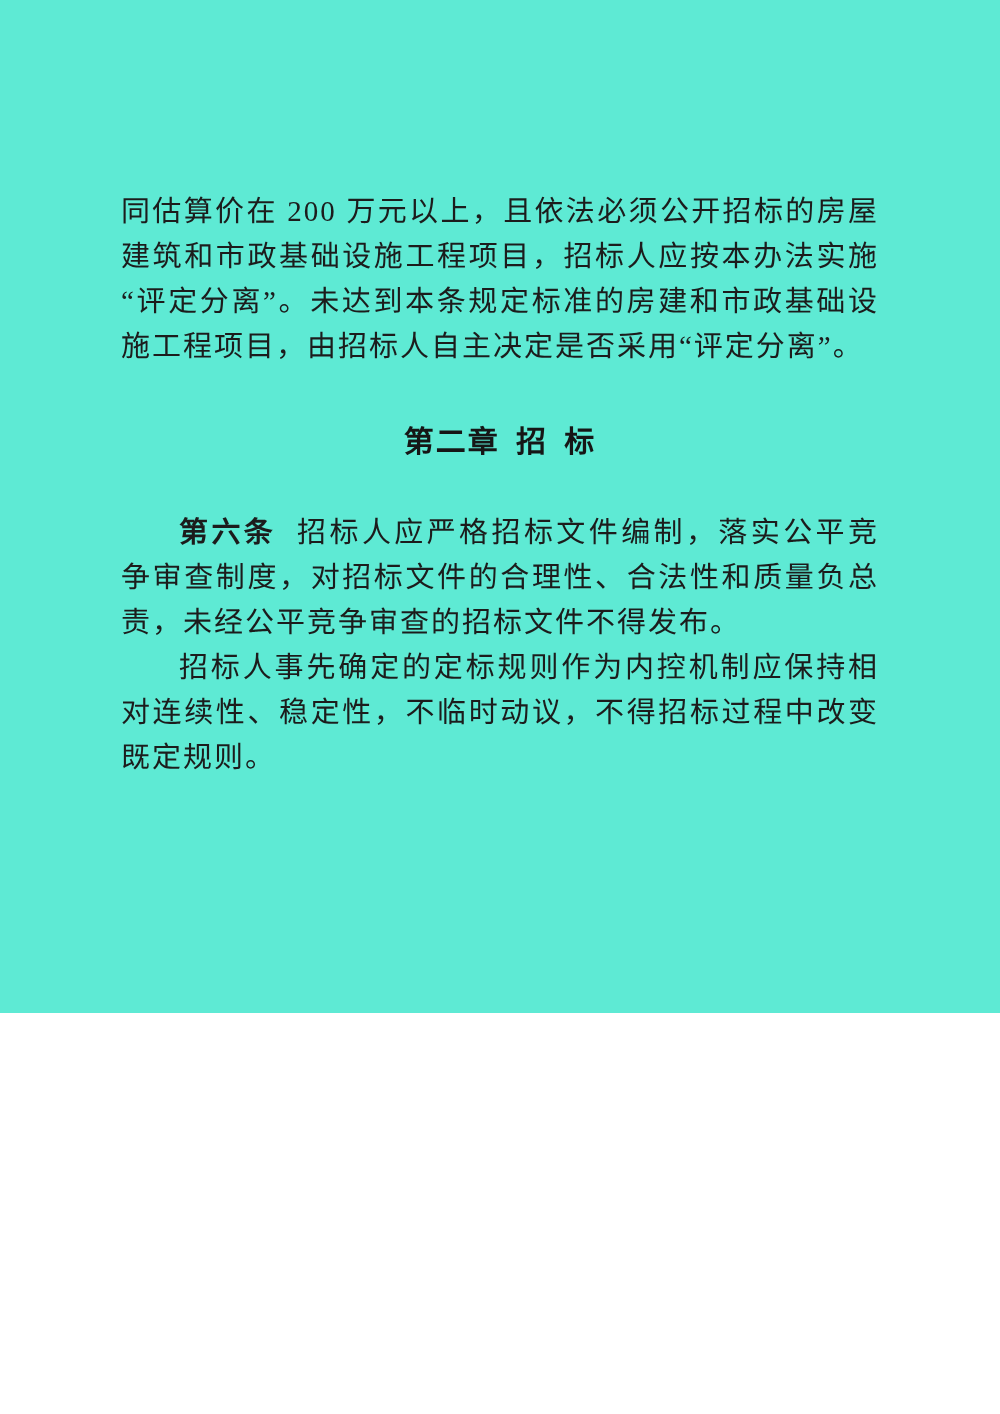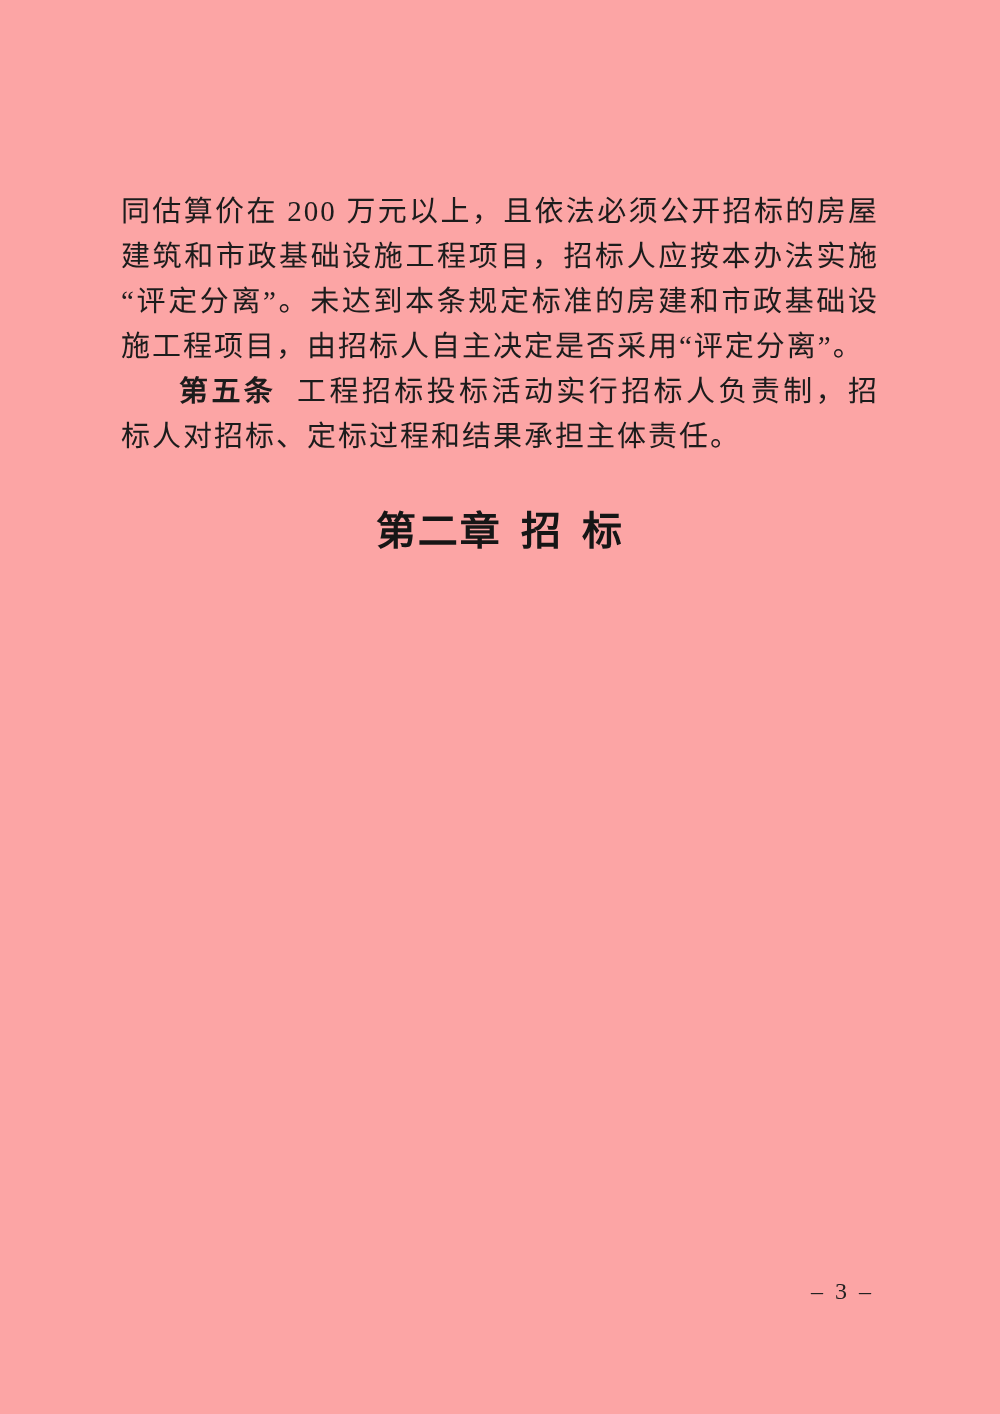--- a/index.html
+++ b/index.html
@@ -3,22 +3,22 @@
 <meta charset="utf-8">
 <style>
   html, body {
     margin: 0;
     padding: 0;
     background: #ffffff;
   }
   .page {
     position: relative;
     width: 1000px;
-    height: 1414px;
-    background: #fca5a5;
+    height: 1013px;
+    background: #5eead4;
     box-sizing: border-box;
     padding: 189px 121px 0 121px;
     overflow: hidden;
     font-family: "Liberation Serif", "DejaVu Serif", serif;
     color: #1c1c1c;
   }
   .body-text {
     width: 758px;
   }
   p.para {
@@ -36,21 +36,21 @@
     font-family: "Liberation Sans", "DejaVu Sans", sans-serif;
     font-weight: 700;
   }
   .lead:not(:empty) {
     margin-right: 0.72em;
   }
   h2.chapter {
     margin: 50px 0 46px 0;
     font-family: "Liberation Sans", "DejaVu Sans", sans-serif;
     font-weight: 700;
-    font-size: 40px;
+    font-size: 30px;
     line-height: 45px;
     letter-spacing: 2px;
     text-align: center;
     word-spacing: 6px;
     color: #161616;
   }
   .page-number {
     position: absolute;
     top: 1276px;
     right: 126px;
@@ -63,24 +63,25 @@
 </style>
 </head>
 <body>
 
 <div class="page">
   <div class="body-text">
 
     <p class="para continuation"><span class="lead"></span><span>同估算价在 200 万元以上，且依法必须公开招标的房屋建筑和市政基础设施工程项目，招标人应按本办法实施“评定分离”。未达到本条规定标准的房建和市政基础设施工程项目，由招标人自主决定是否采用“评定分离”。</span></p>
 
 
-    <p class="para"><span class="lead">第五条</span><span>工程招标投标活动实行招标人负责制，招标人对招标、定标过程和结果承担主体责任。</span></p>
 
     <h2 class="chapter">第二章 招 标</h2>
 
+    <p class="para"><span class="lead">第六条</span><span>招标人应严格招标文件编制，落实公平竞争审查制度，对招标文件的合理性、合法性和质量负总责，未经公平竞争审查的招标文件不得发布。</span></p>
 
 
+    <p class="para"><span class="lead"></span><span>招标人事先确定的定标规则作为内控机制应保持相对连续性、稳定性，不临时动议，不得招标过程中改变既定规则。</span></p>
 
 
   </div>
 
   <div class="page-number">– 3 –</div>
 </div>
 
 </body></html>

